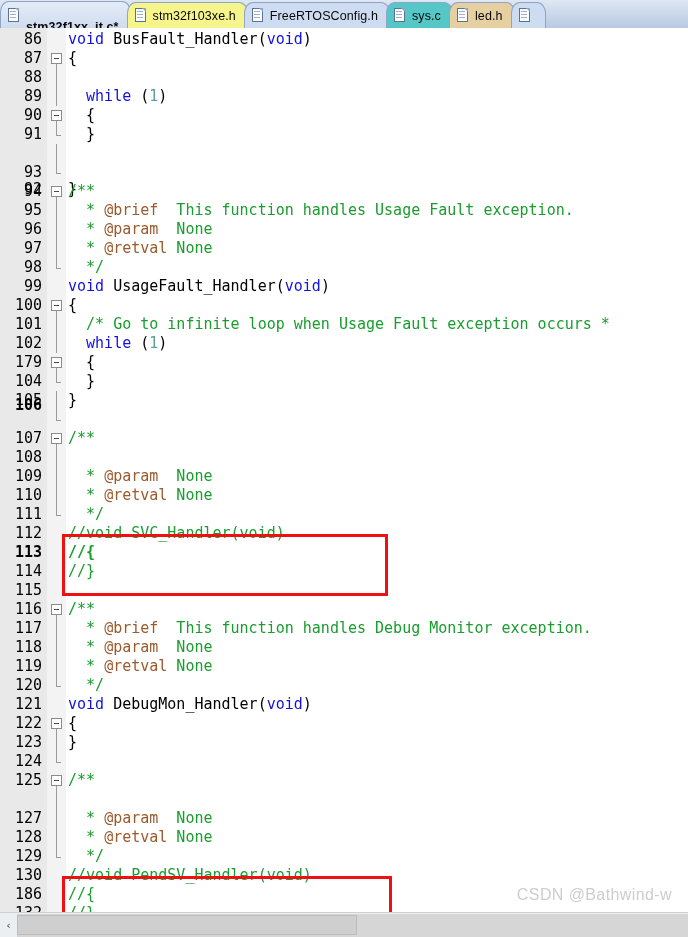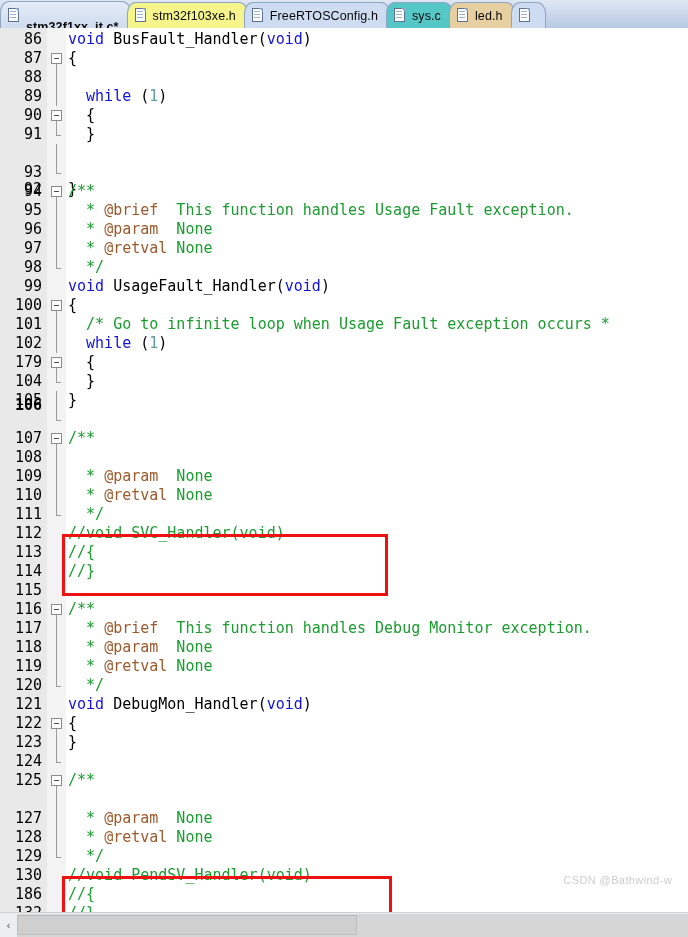--- a/index.html
+++ b/index.html
@@ -122,23 +122,23 @@
   }
 
   
   .redbox{
     position:absolute;border:3px solid #ee1111;box-sizing:border-box;
     pointer-events:none;background:transparent;
   }
 
   
   .watermark{
-    position:absolute;right:16px;bottom:26px;
+    position:absolute;right:16px;bottom:8px;
     font-family:"Liberation Sans", sans-serif;
-    font-size:11px;color:#cdcdcd;letter-spacing:0.4px;
+    font-size:16px;color:#cdcdcd;letter-spacing:0.4px;
     white-space:nowrap;
   }
 
   
   .hscroll{
     position:absolute;left:0;bottom:0;width:688px;height:25px;
     background:#eceff2;border-top:1px solid #cfcfcf;box-sizing:border-box;
   }
   .hscroll .track{
     position:absolute;left:17px;top:1px;right:0;height:23px;background:#d6d6d6;
@@ -269,21 +269,21 @@
         <div class="line" style="top: 420px;"><span class="lnum">108</span></div>
         <div class="fline" style="top: 420px; height: 19px;"></div>
         <div class="line" style="top: 439px;"><span class="lnum">109</span><span class="code"><span class="cm">  * </span><span class="dx">@param</span><span class="cm">  None</span></span></div>
         <div class="fline" style="top: 439px; height: 19px;"></div>
         <div class="line" style="top: 458px;"><span class="lnum">110</span><span class="code"><span class="cm">  * </span><span class="dx">@retval</span><span class="cm"> None</span></span></div>
         <div class="fline" style="top: 458px; height: 19px;"></div>
         <div class="line" style="top: 477px;"><span class="lnum">111</span><span class="code"><span class="cm">  */</span></span></div>
         <div class="fline" style="top: 477px; height: 10px;"></div>
         <div class="fend" style="top: 487px;"></div>
         <div class="line" style="top: 496px; padding-left: 12px;"><span class="lnum">112</span><span class="code"><span class="cm">//void SVC_Handler(void)</span></span></div>
-        <div class="line" style="top: 515px;"><span class="lnum">113</span><span class="code"><span class="cm">//{</span></span></div>
+        <div class="line" style="top: 515px; font-weight: bold;"><span class="lnum">113</span><span class="code"><span class="cm">//{</span></span></div>
         <div class="line" style="top: 534px;"><span class="lnum">114</span><span class="code"><span class="cm">//}</span></span></div>
         <div class="line" style="top: 553px;"><span class="lnum">115</span><span class="code"></span></div>
         <div class="line" style="top: 572px;"><span class="lnum">116</span><span class="code"><span class="cm">/**</span></span></div>
         <div class="fbox" style="top: 576px;"></div>
         <div class="fline" style="top: 587px; height: 8px;"></div>
         <div class="line" style="top: 591px;"><span class="lnum">117</span><span class="code"><span class="cm">  * </span><span class="dx">@brief</span><span class="cm">  This function handles Debug Monitor exception.</span></span></div>
         <div class="fline" style="top: 591px; height: 19px;"></div>
         <div class="line" style="top: 610px;"><span class="lnum">118</span><span class="code"><span class="cm">  * </span><span class="dx">@param</span><span class="cm">  None</span></span></div>
         <div class="fline" style="top: 610px; height: 19px;"></div>
         <div class="line" style="top: 629px;"><span class="lnum">119</span><span class="code"><span class="cm">  * </span><span class="dx">@retval</span><span class="cm"> None</span></span></div>

